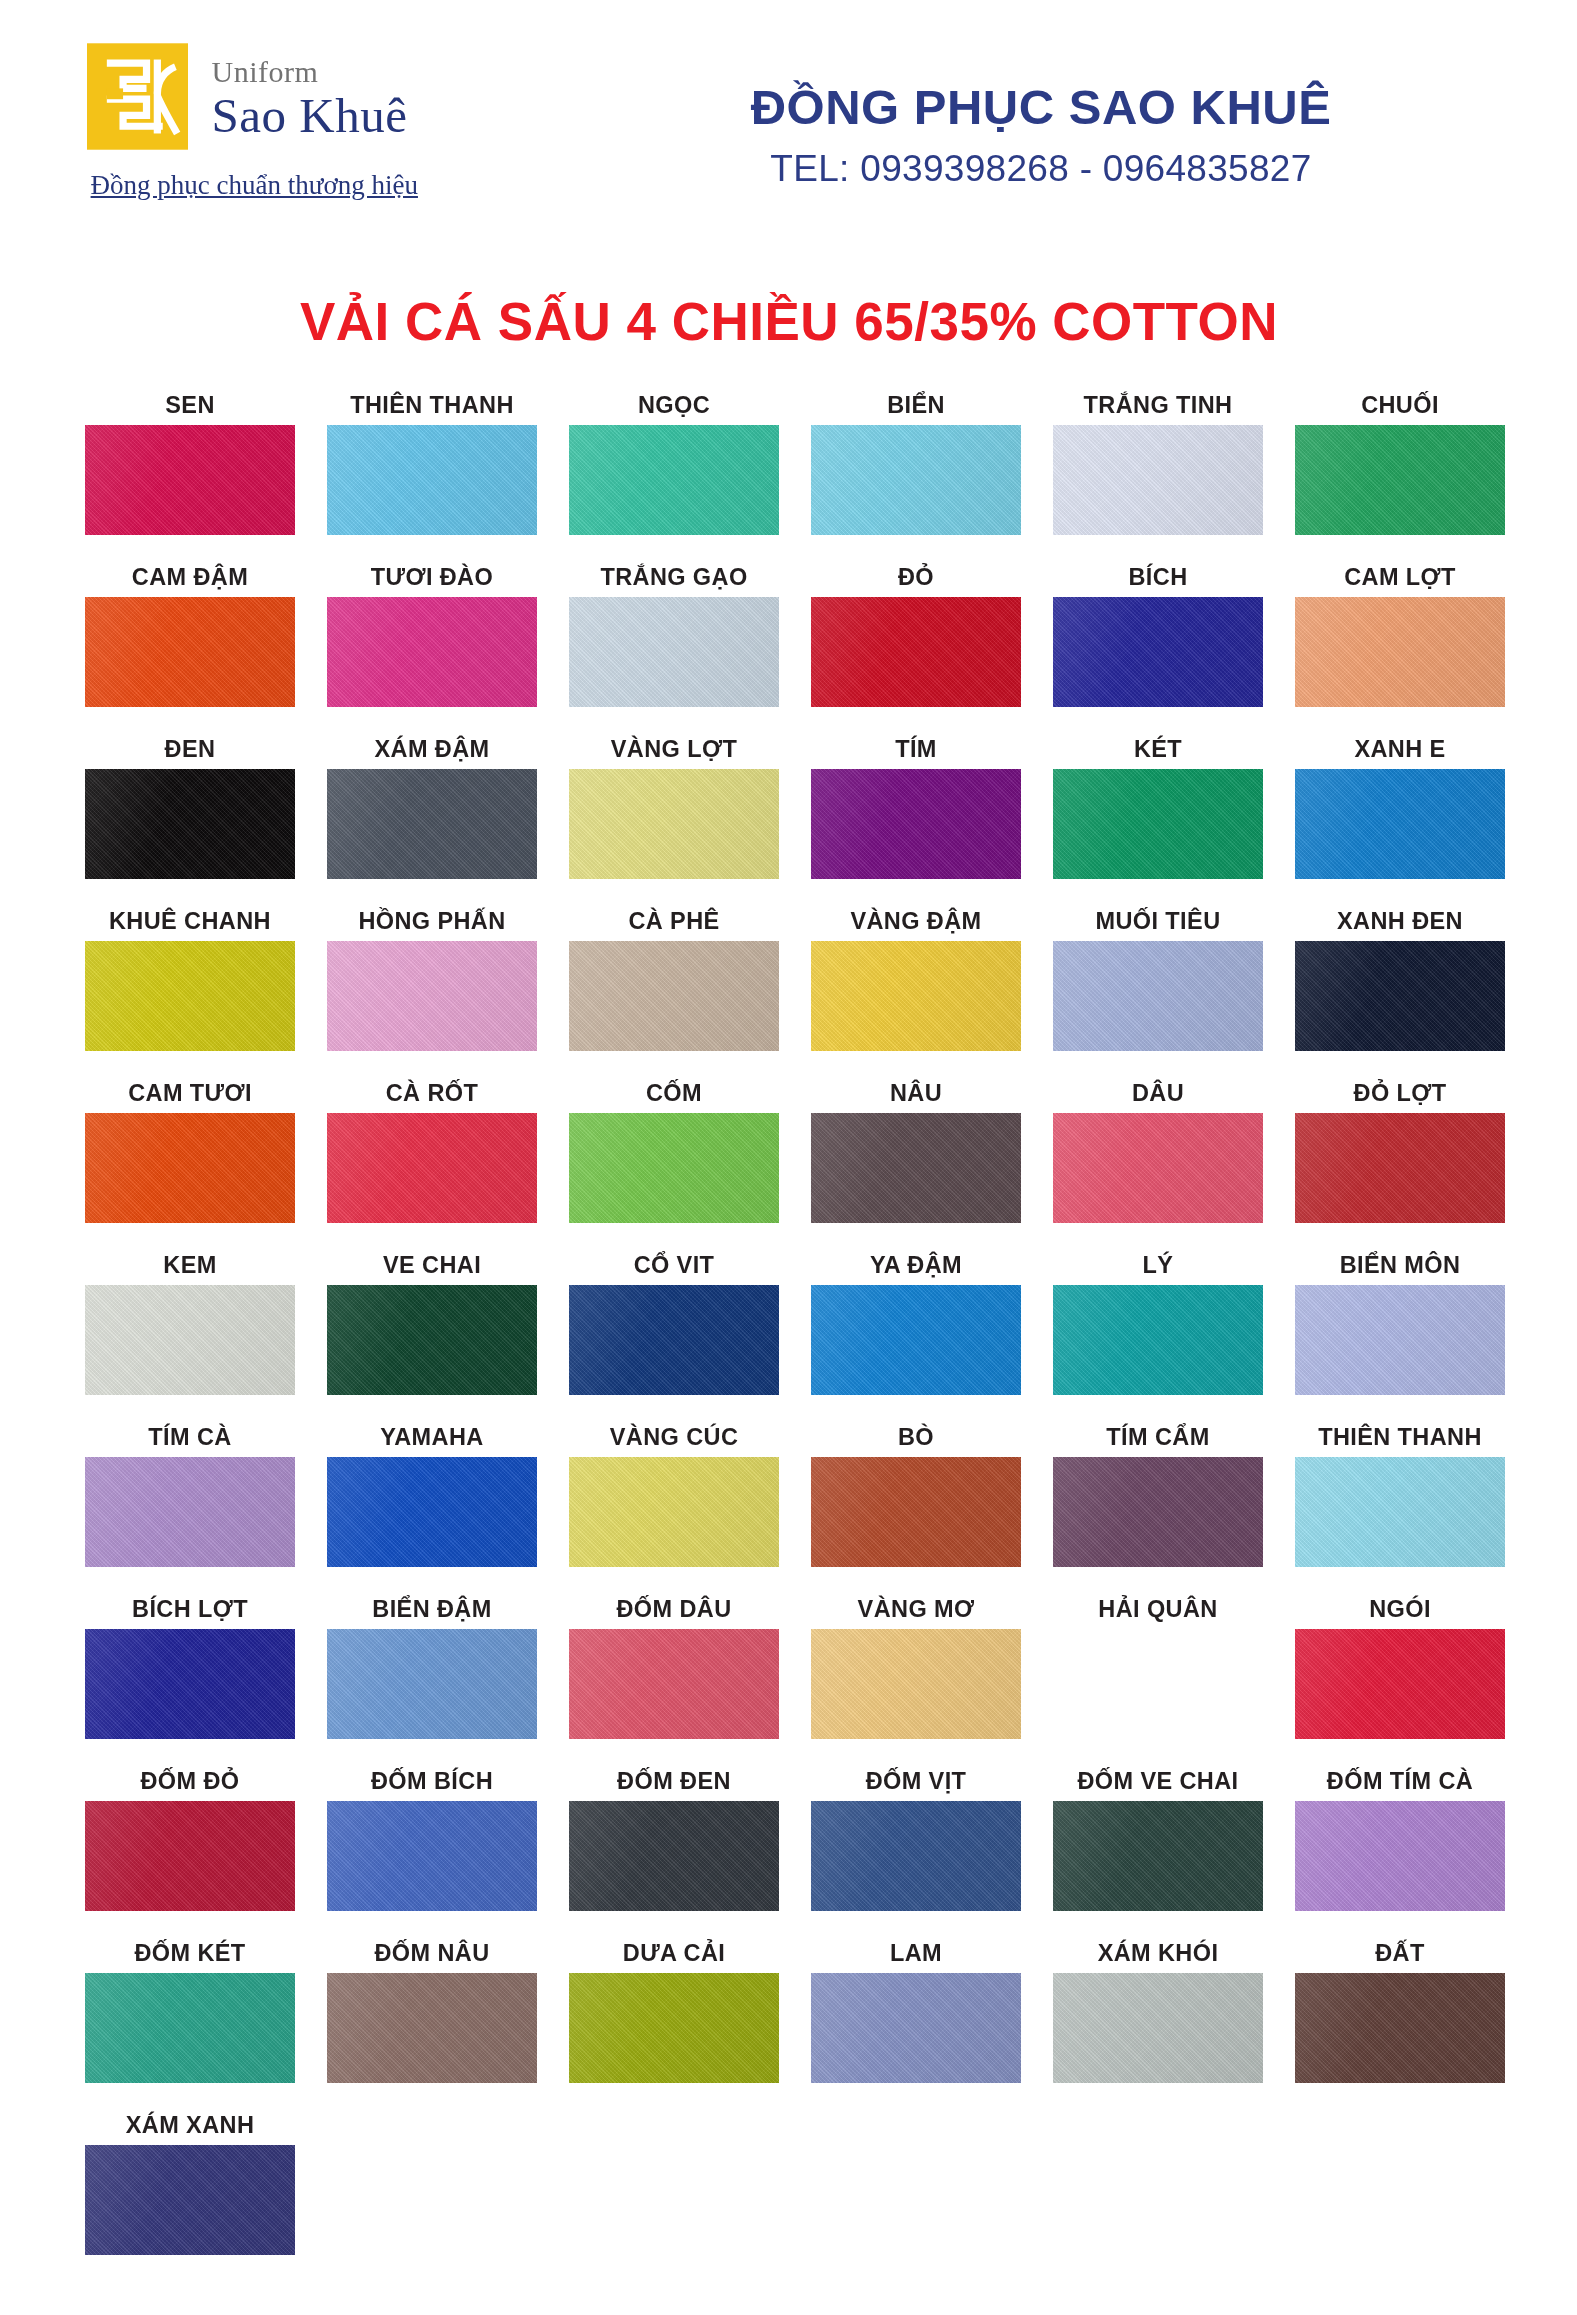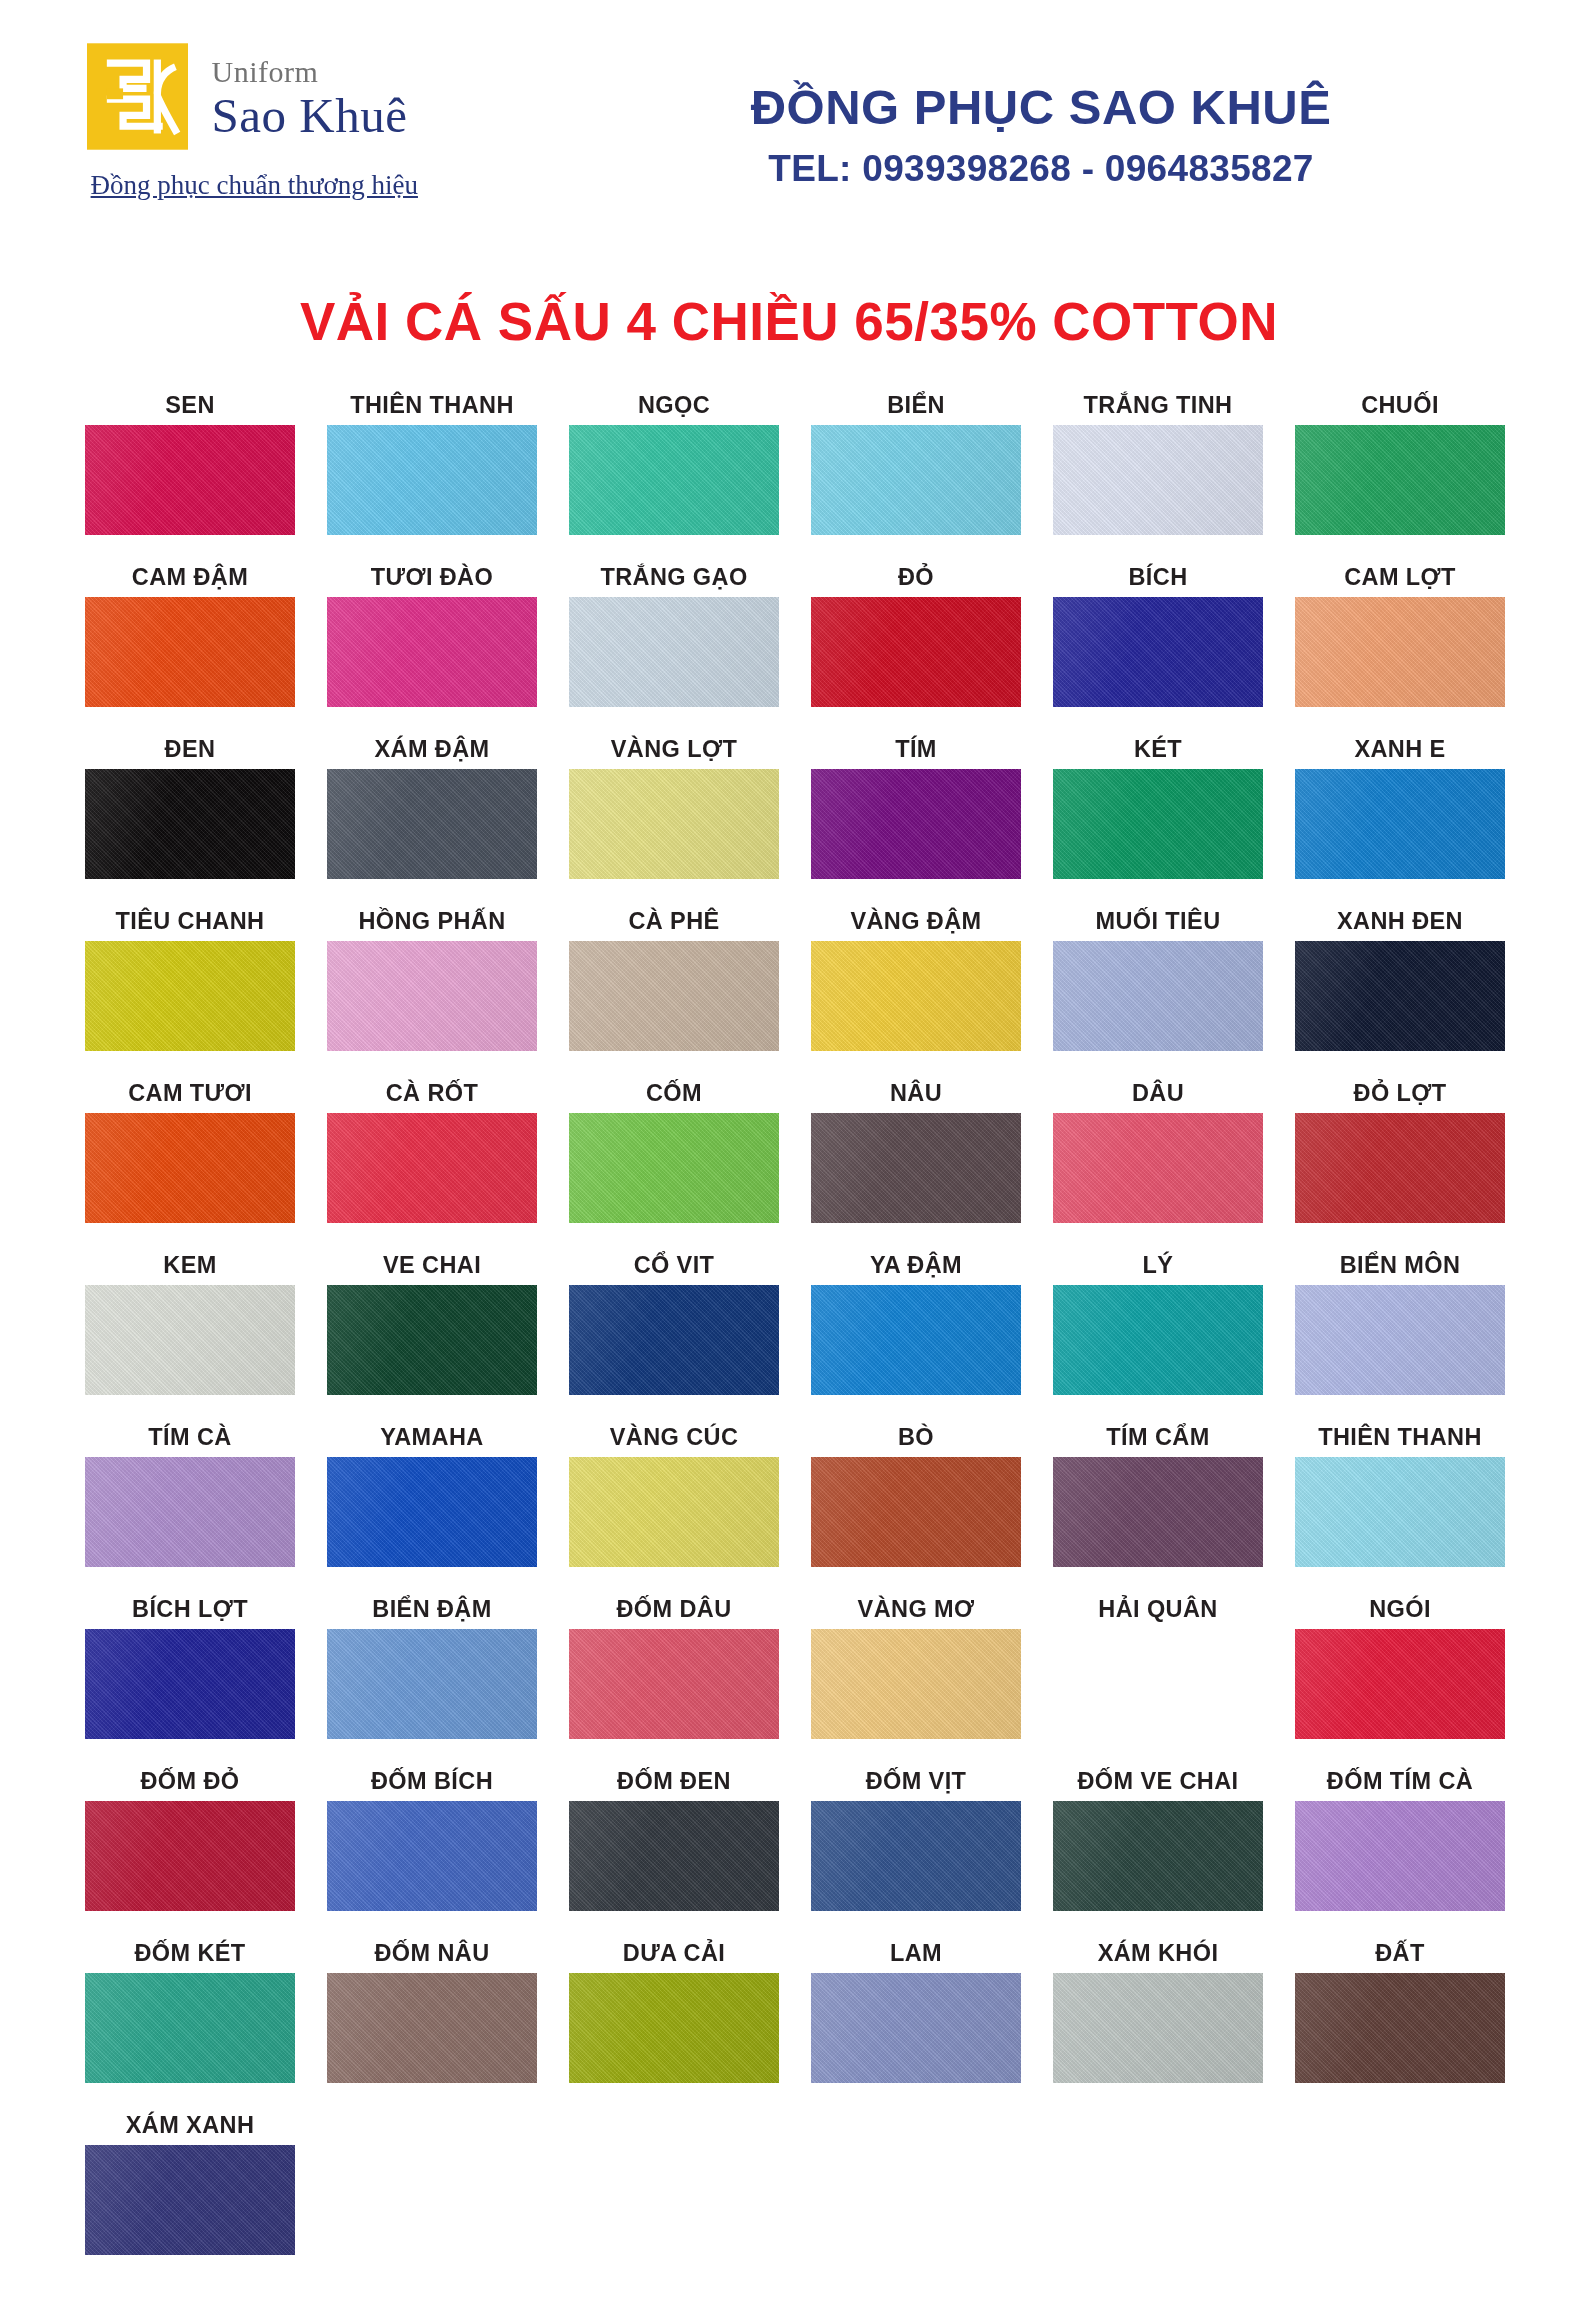--- a/index.html
+++ b/index.html
@@ -91,21 +91,20 @@
     line-height: 1.25;
     white-space: nowrap;
   }
   .company-tel {
     font-size: 37px;
     color: #2C3C86;
     letter-spacing: 0.3px;
     line-height: 1.35;
     margin-top: 5.4px;
     white-space: nowrap;
-    font-weight: bold;
   }
 
   
   .chart-title {
     text-align: center;
     font-size: 53px;
     font-weight: bold;
     color: #EC1C24;
     letter-spacing: 0.5px;
     margin: 20px 0 33px 0;
@@ -347,21 +346,21 @@
       <div class="swatch-cell">
         <div class="swatch-label">XANH E</div>
         <div class="swatch-chip" style="background: rgb(19, 128, 206);">
           <span class="weave"></span>
           <span class="sheen"></span>
         </div>
       </div>
     </div>
     <div class="swatch-row">
       <div class="swatch-cell">
-        <div class="swatch-label">TIÊU CHANH</div>
+        <div class="swatch-label">KHUÊ CHANH</div>
         <div class="swatch-chip" style="background: rgb(210, 203, 20);">
           <span class="weave"></span>
           <span class="sheen"></span>
         </div>
       </div>
       <div class="swatch-cell">
         <div class="swatch-label">HỒNG PHẤN</div>
         <div class="swatch-chip" style="background: rgb(233, 166, 212);">
           <span class="weave"></span>
           <span class="sheen"></span>

